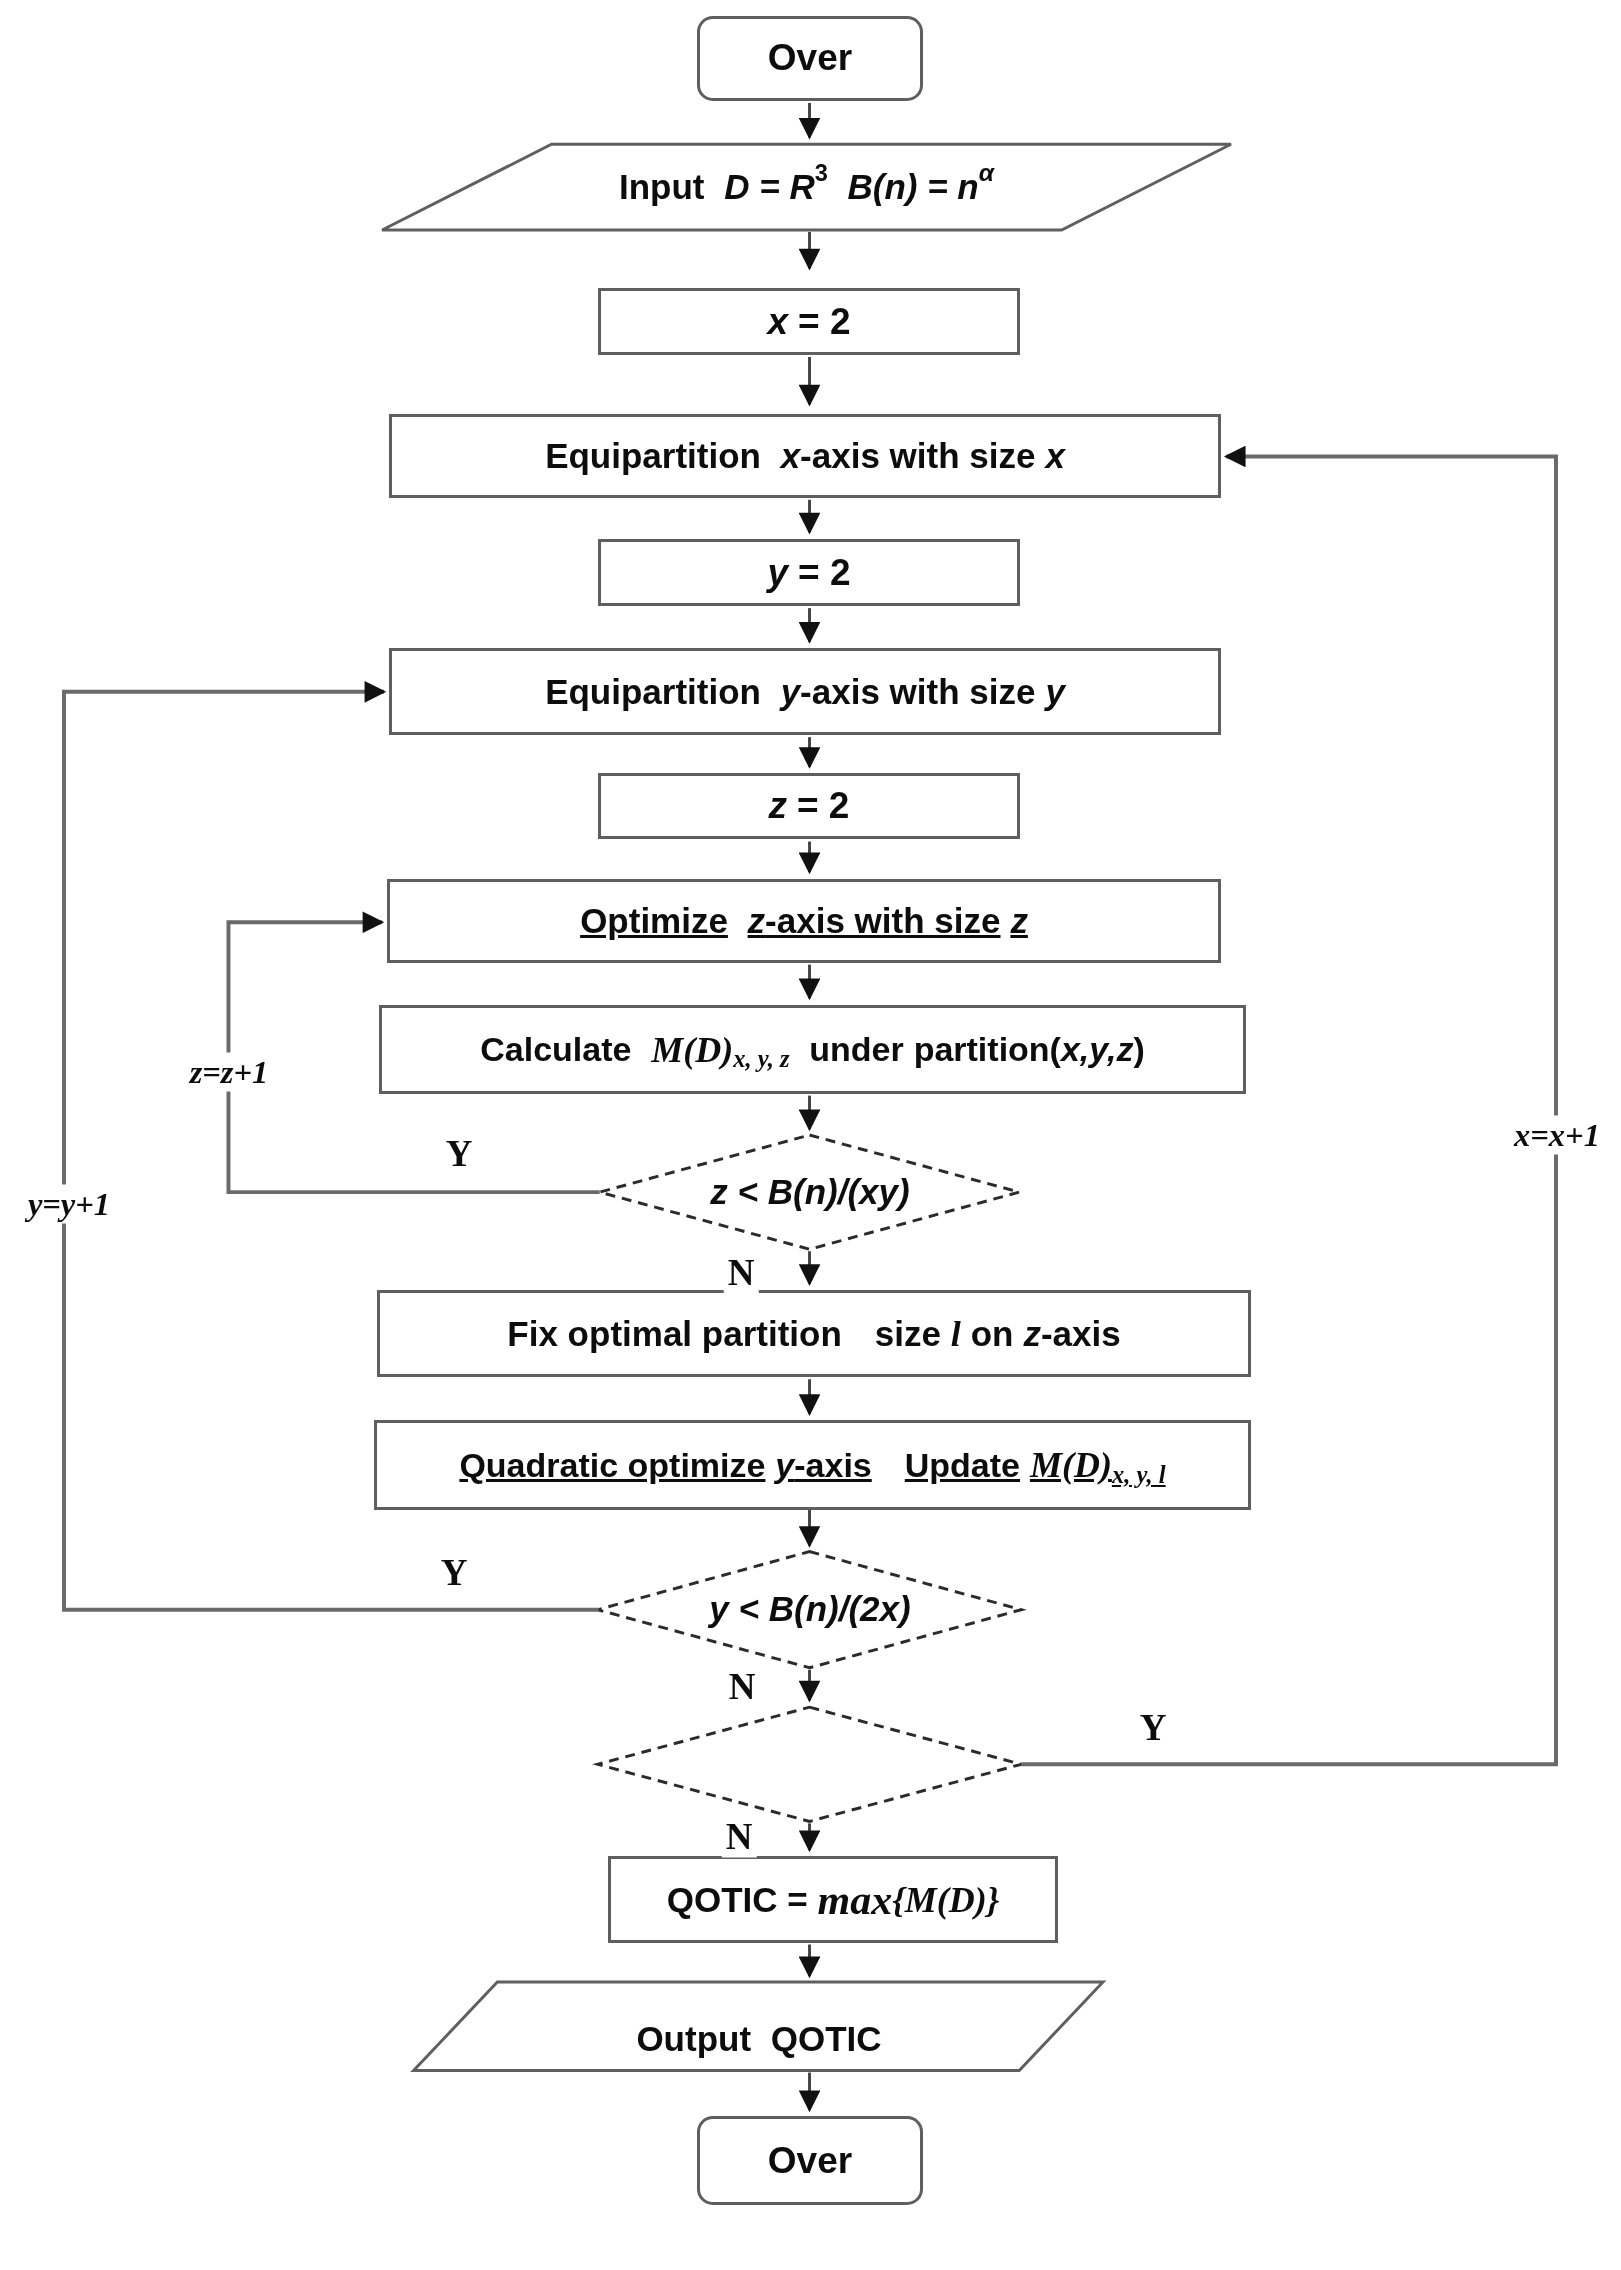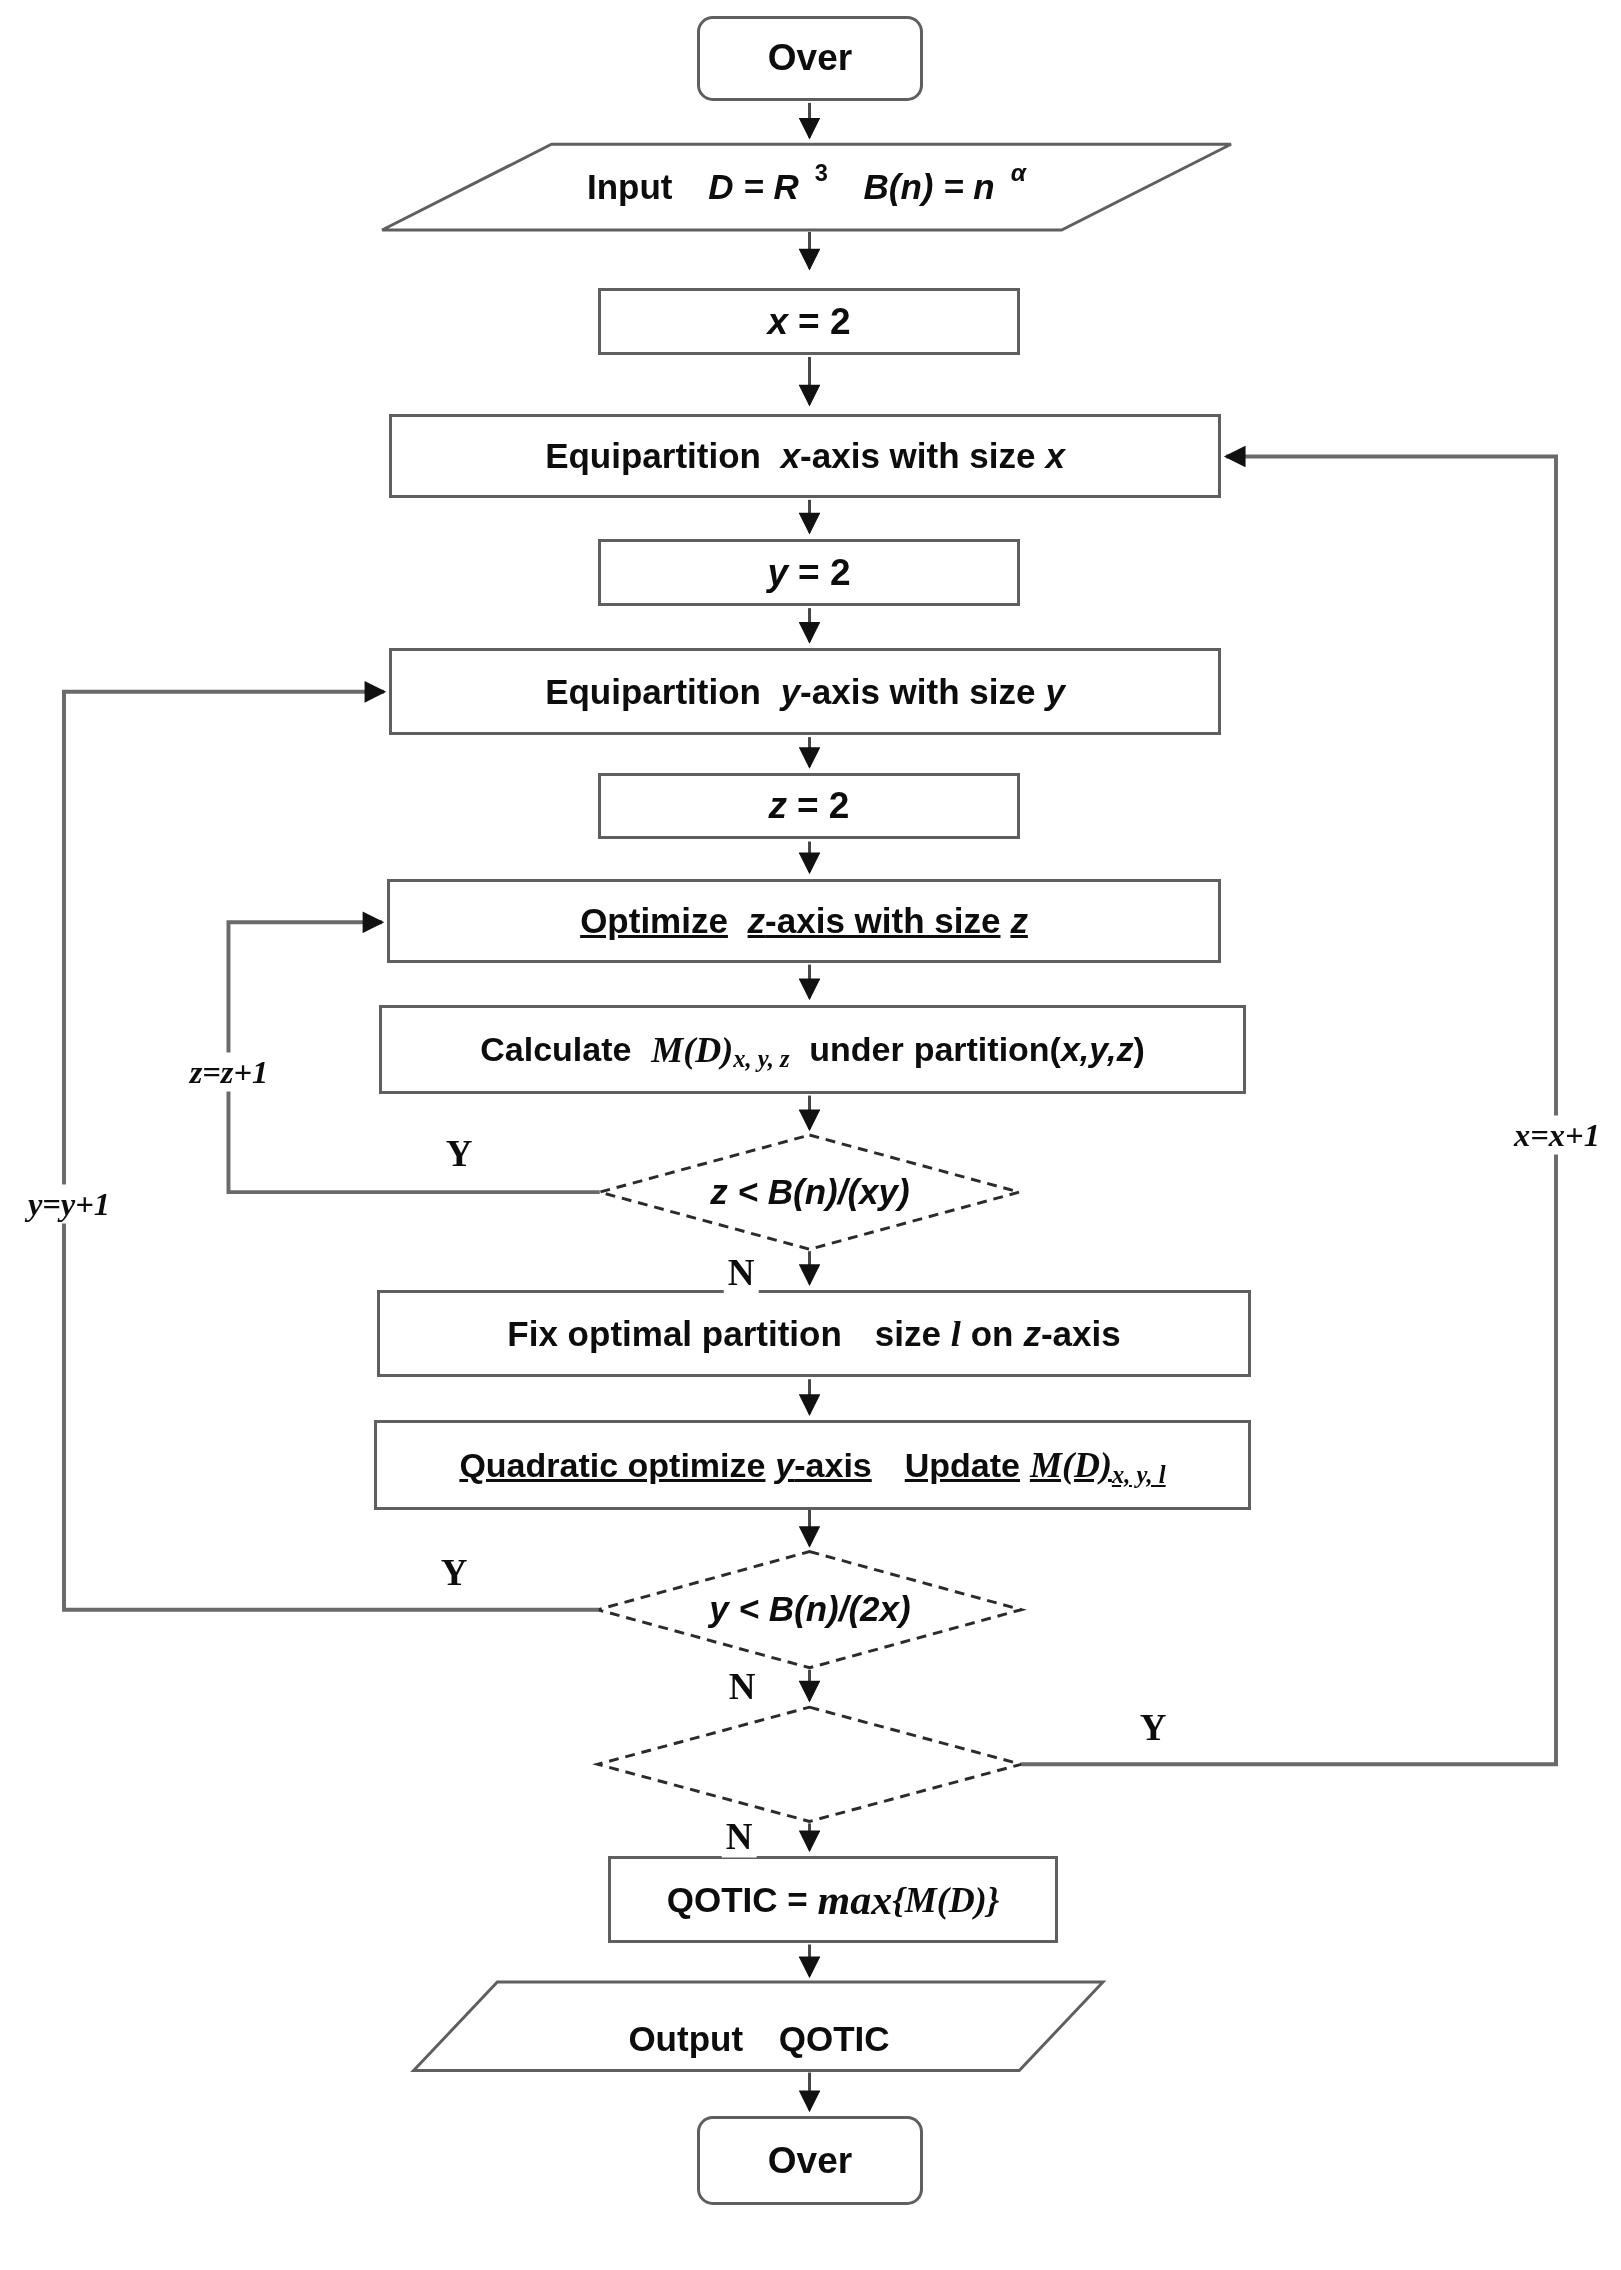--- a/index.html
+++ b/index.html
@@ -17,21 +17,21 @@
   }
   #wires{position:absolute;left:0;top:0;width:1621px;height:2271px;}
   .node{
     position:absolute;display:flex;align-items:center;justify-content:center;
     background:#fff;border:3px solid var(--border);box-sizing:border-box;
     font-size:35px;font-weight:bold;white-space:nowrap;
   }
   .terminal{border-radius:15.8px;font-size:37px;}
   .overlay{
     position:absolute;display:flex;align-items:center;justify-content:center;
-    background:transparent;border:none;font-size:35px;font-weight:bold;white-space:nowrap;gap:16px;
+    background:transparent;border:none;font-size:35px;font-weight:bold;white-space:nowrap;
   }
   .var{font-style:italic;}
   .math{font-family:"Liberation Serif",serif;font-style:italic;font-weight:bold;font-size:36px;}
   .math-lg{font-family:"Liberation Serif",serif;font-style:italic;font-weight:bold;font-size:42px;}
   .sub{font-family:"Liberation Serif",serif;font-style:italic;font-weight:bold;font-size:24.6px;position:relative;top:9.9px;}
   .sup{font-size:23.6px;position:relative;top:-13.8px;font-weight:bold;}
   .sup-i{font-size:24.6px;position:relative;top:-13.8px;font-weight:bold;font-style:italic;}
   .gap-s{margin-left:9.9px;}
   .gap-m{margin-left:19.7px;}
   .gap-l{margin-left:33px;}

